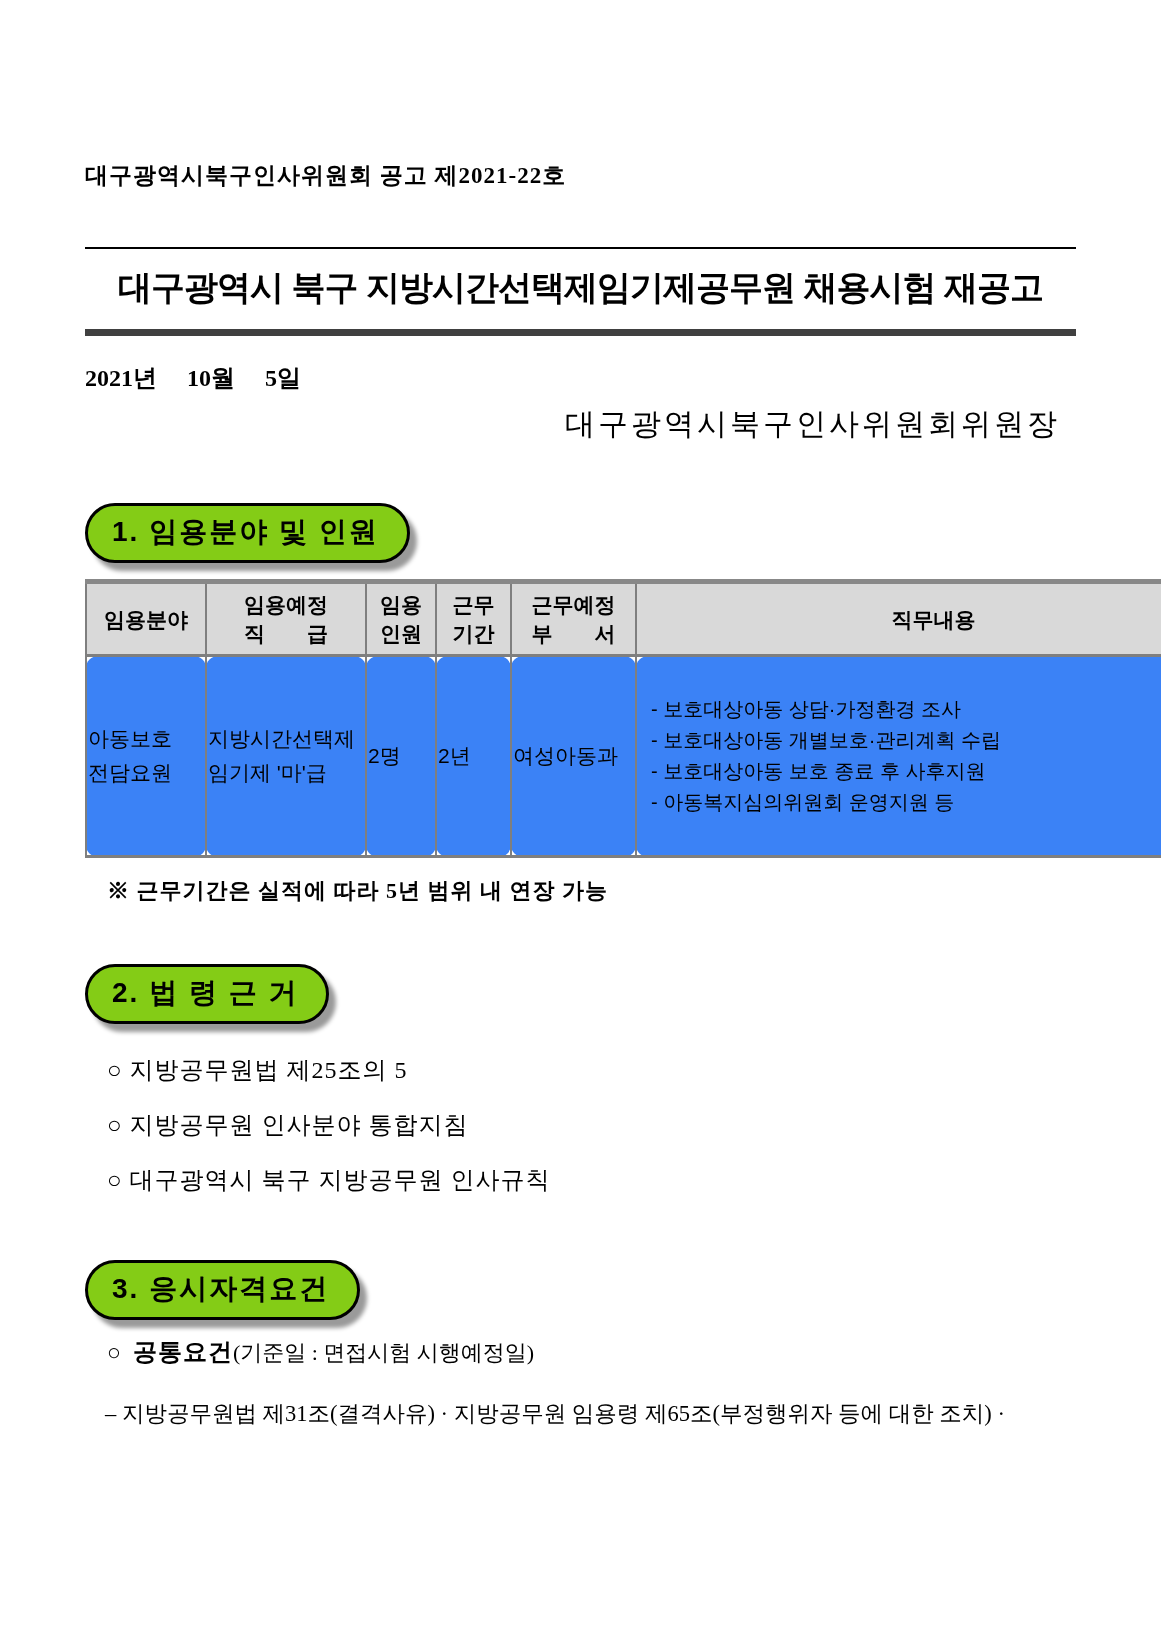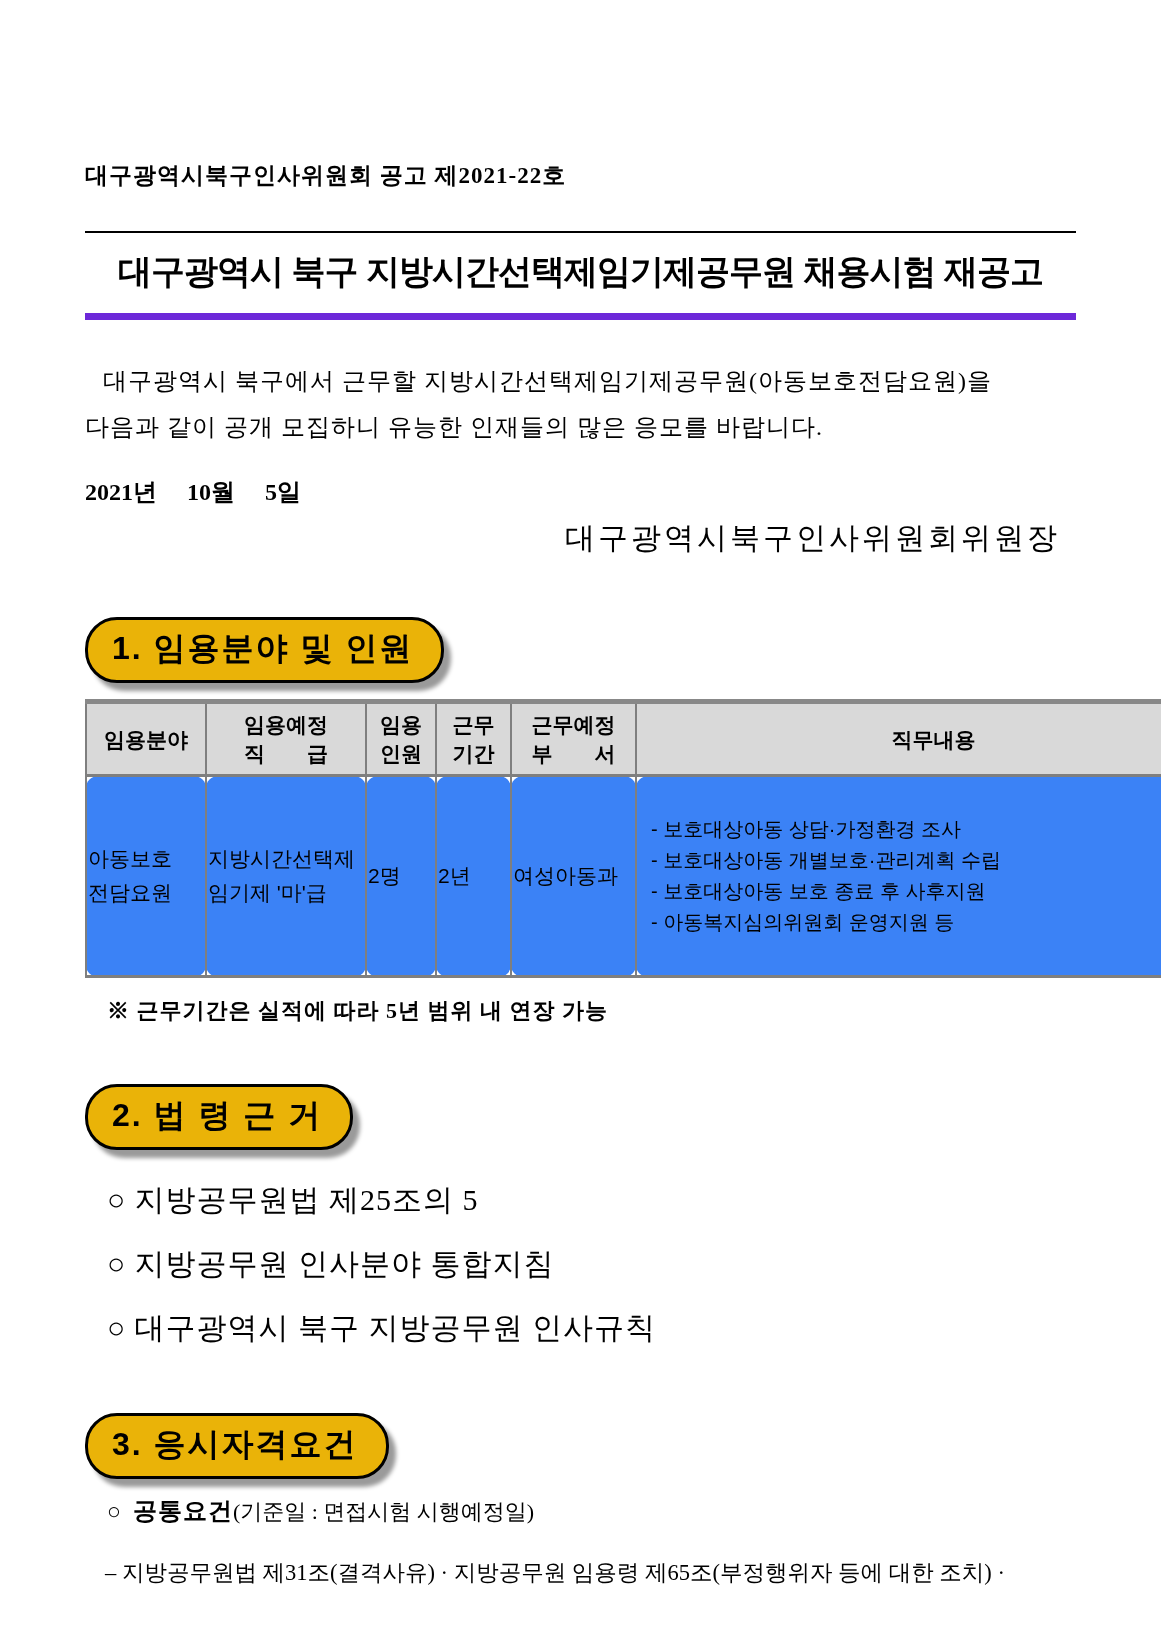--- a/index.html
+++ b/index.html
@@ -8,40 +8,40 @@
     font-family: "Liberation Serif", "DejaVu Serif", serif;
     color: #000;
     position: relative;
   }
   .content { padding: 160px 85px 0 85px; width: 991px; }
 
   .doc-number {
     font-weight: bold; font-size: 23px; letter-spacing: 1px;
   }
 
-  .title-block { margin-top: 40px; border-top: 2px solid #000; border-bottom: 7px solid #6d28d9; }
+  .title-block { margin-top: 56px; border-top: 2px solid #000; border-bottom: 7px solid #404040; }
   .page-title {
     font-family: "Liberation Sans", "DejaVu Sans", sans-serif;
     font-weight: bold; font-size: 34px; letter-spacing: -1px;
     text-align: center; padding: 16px 0 18px 0;
   }
 
   .intro { margin-top: 38px; font-size: 24px; line-height: 46px; letter-spacing: 1px; }
   .intro .line1 { padding-left: 18px; }
 
   .date-line { margin-top: 26px; text-align: left; padding-right: 34px; font-size: 24px; font-weight: bold; }
   .issuer-line { margin-top: 10px; text-align: right; padding-right: 16px; font-size: 30px; font-weight: normal; letter-spacing: 3px; }
 
   .badge {
     display: inline-block;
     border: 3px solid #000; border-radius: 32px;
     padding: 7px 28px 9px 24px;
     font-family: "Liberation Sans", "DejaVu Sans", sans-serif;
-    font-weight: bold; font-size: 32px; letter-spacing: 2px;
-    background: #eab308;
+    font-weight: bold; font-size: 28px; letter-spacing: 2px;
+    background: #84cc16;
     box-shadow: 7px 8px 4px #9a9a9a;
   }
   .badge-wrap1 { margin-top: 58px; }
   .badge-wrap2 { margin-top: 58px; }
   .badge-wrap3 { margin-top: 64px; }
 
   table.recruit {
     margin-top: 16px; border-collapse: collapse; width: 1147px;
     font-family: "Liberation Sans", "DejaVu Sans", sans-serif;
     table-layout: fixed;
@@ -57,44 +57,40 @@
     font-size: 21px; height: 182px; text-align: left; vertical-align: middle;
     line-height: 34px; background: #3b82f6; border-radius: 12px;
   }
   td.duties { text-align: left; padding: 8px 6px 8px 14px; }
   .duties div { line-height: 31px; font-size: 20px; letter-spacing: 0; }
   .pre { white-space: pre-line; }
 
   .note { margin-top: 18px; padding-left: 22px; font-weight: bold; font-size: 22px; letter-spacing: 1px; }
 
   .law-list { margin-top: 30px; padding-left: 22px; }
-  .law-list .list-item { font-size: 30px; margin-bottom: 23px; letter-spacing: 1px; }
+  .law-list .list-item { font-size: 24px; margin-bottom: 23px; letter-spacing: 1px; }
 
   .common-line { margin-top: 16px; padding-left: 22px; font-size: 23px; }
   .common-line .bullet { margin-right: 12px; }
   .common-bold { font-weight: bold; font-size: 24px; letter-spacing: 1px; }
   .common-suffix { font-size: 22px; }
 
   .disq { margin-top: 30px; padding-left: 20px; font-size: 22.5px; }
 </style>
 </head>
 <body>
 
 <div class="content">
 
   <div class="doc-number">대구광역시북구인사위원회 공고 제2021-22호</div>
 
   <div class="title-block">
     <div class="page-title">대구광역시 북구 지방시간선택제임기제공무원 채용시험 재공고</div>
   </div>
 
-  <div class="intro">
-    <div class="line1">대구광역시 북구에서 근무할 지방시간선택제임기제공무원(아동보호전담요원)을</div>
-    <div class="line2">다음과 같이 공개 모집하니 유능한 인재들의 많은 응모를 바랍니다.</div>
-  </div>
 
   <div class="date-line">2021년　 10월　 5일</div>
   <div class="issuer-line">대구광역시북구인사위원회위원장</div>
 
   <div class="badge-wrap1">
     <span class="badge">1. 임용분야 및 인원</span>
   </div>
 
   <table class="recruit">
     <colgroup>

